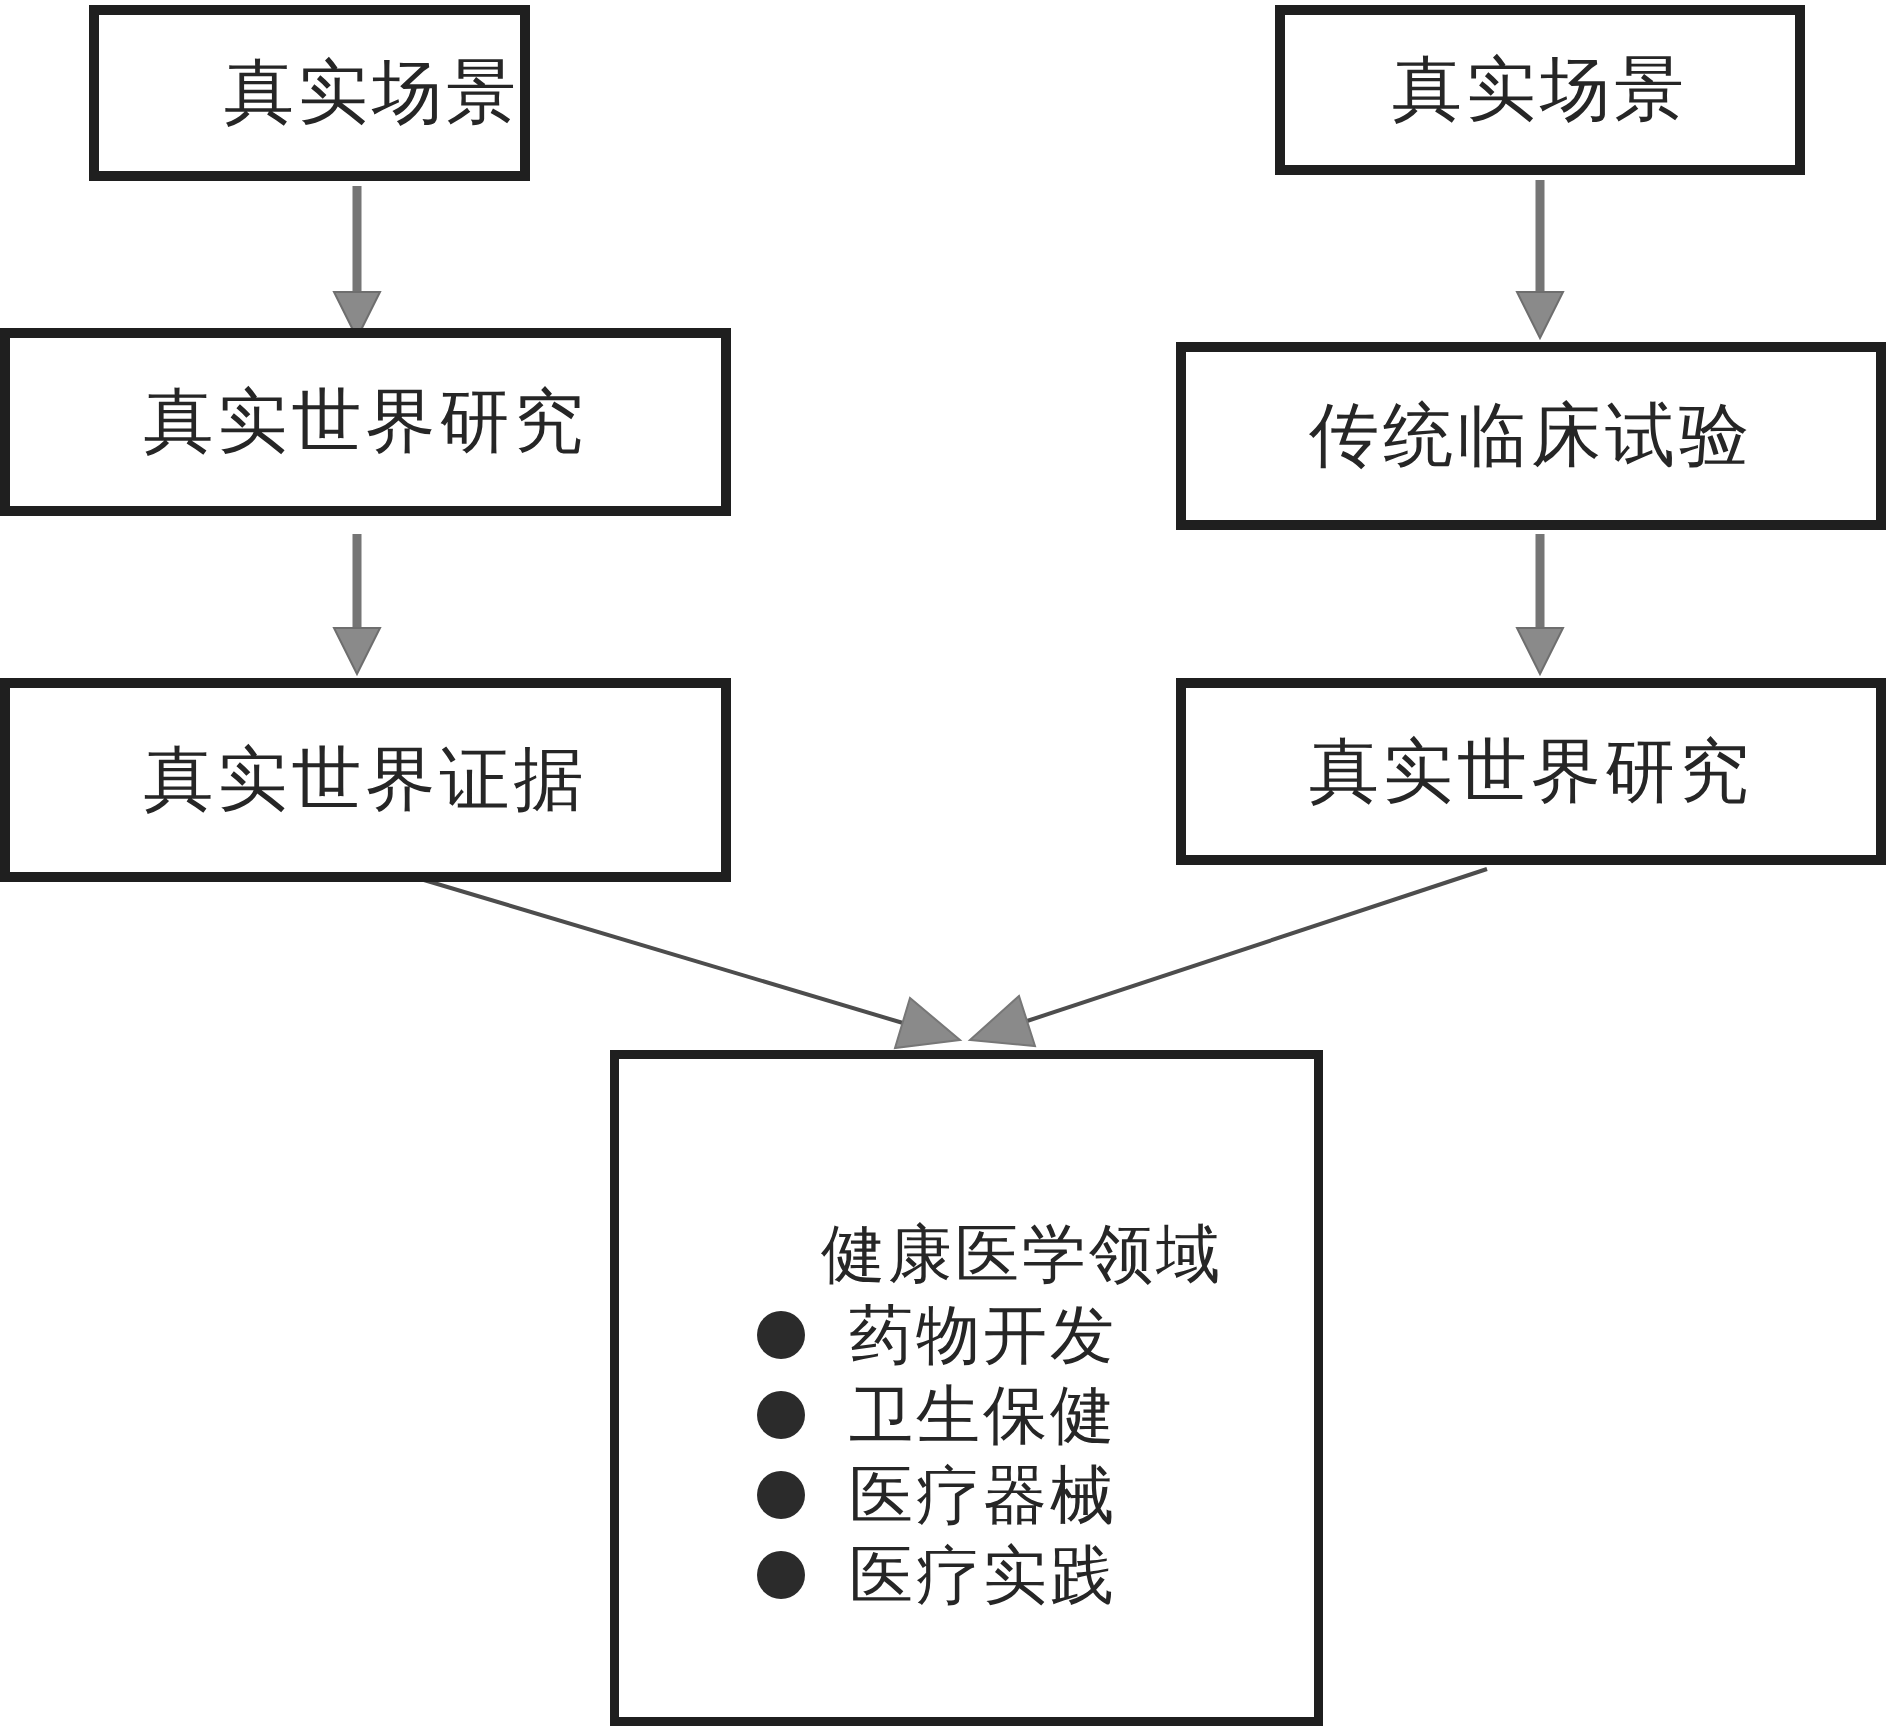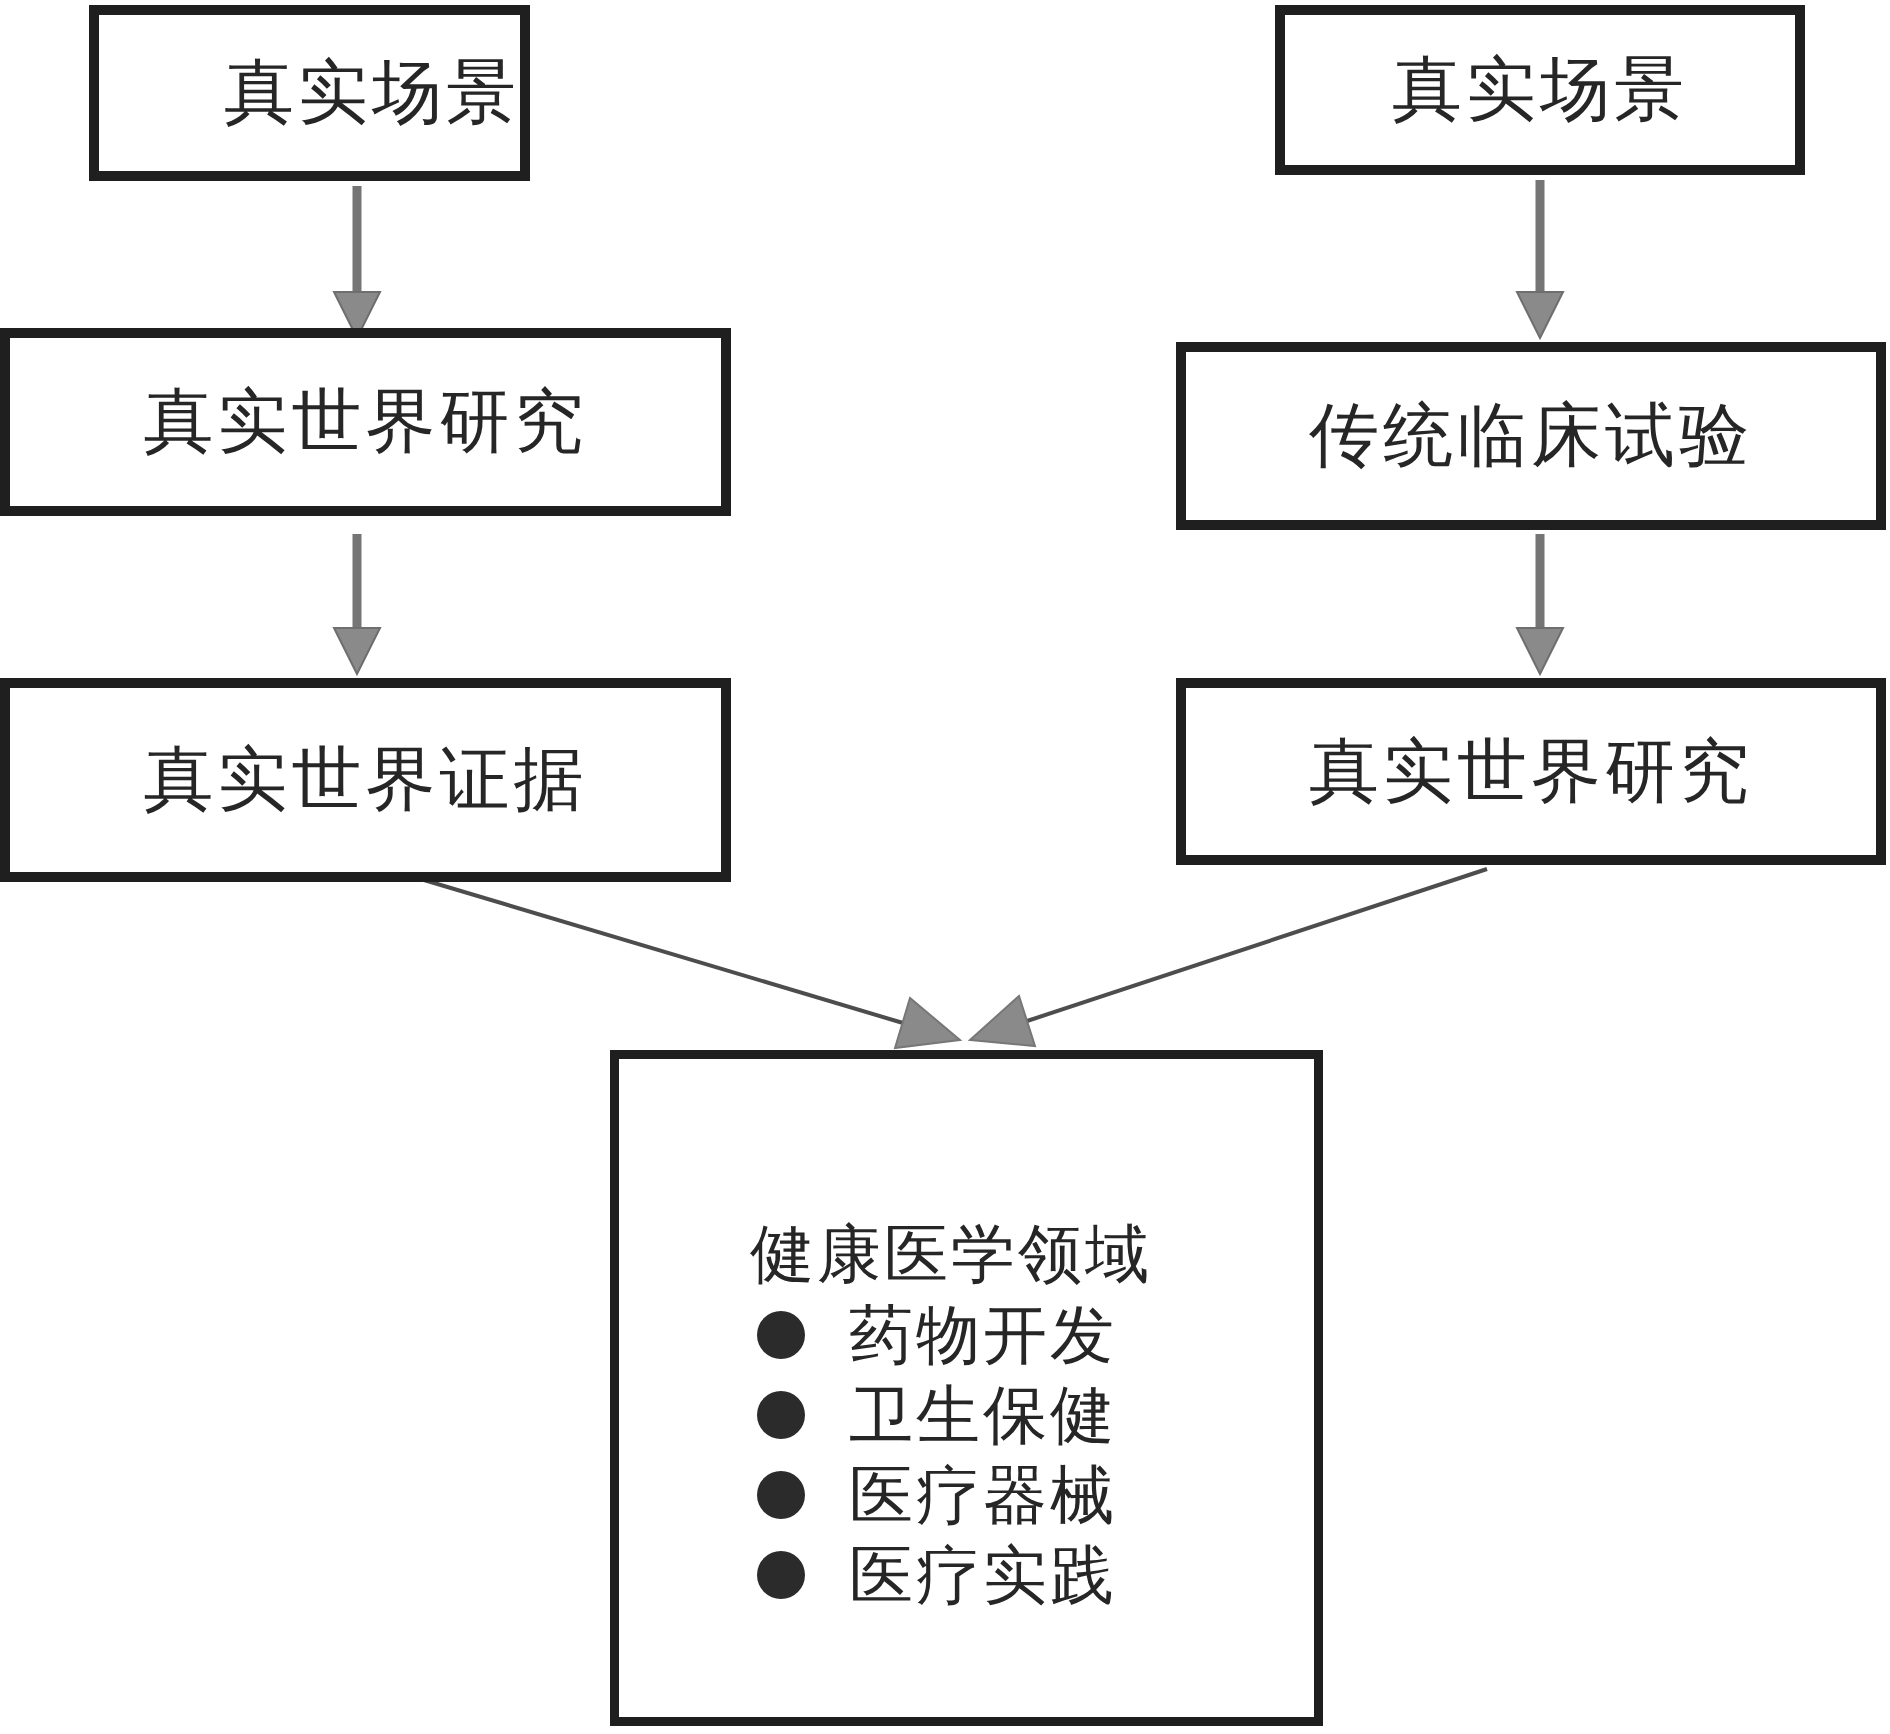--- a/index.html
+++ b/index.html
@@ -45,20 +45,21 @@
     height: 676px;
     border: 9px solid #1f1f1f;
     background: #ffffff;
     box-sizing: border-box;
   }
   .health-content {
     position: absolute;
     left: 131px;
     top: 156px;
     right: 20px;
+    text-align: center;
   }
   .health-title {
     font-size: 64px;
     color: #262626;
     letter-spacing: 3px;
     line-height: 80px;
     white-space: nowrap;
   }
   .bullet-list {
     list-style: none;

